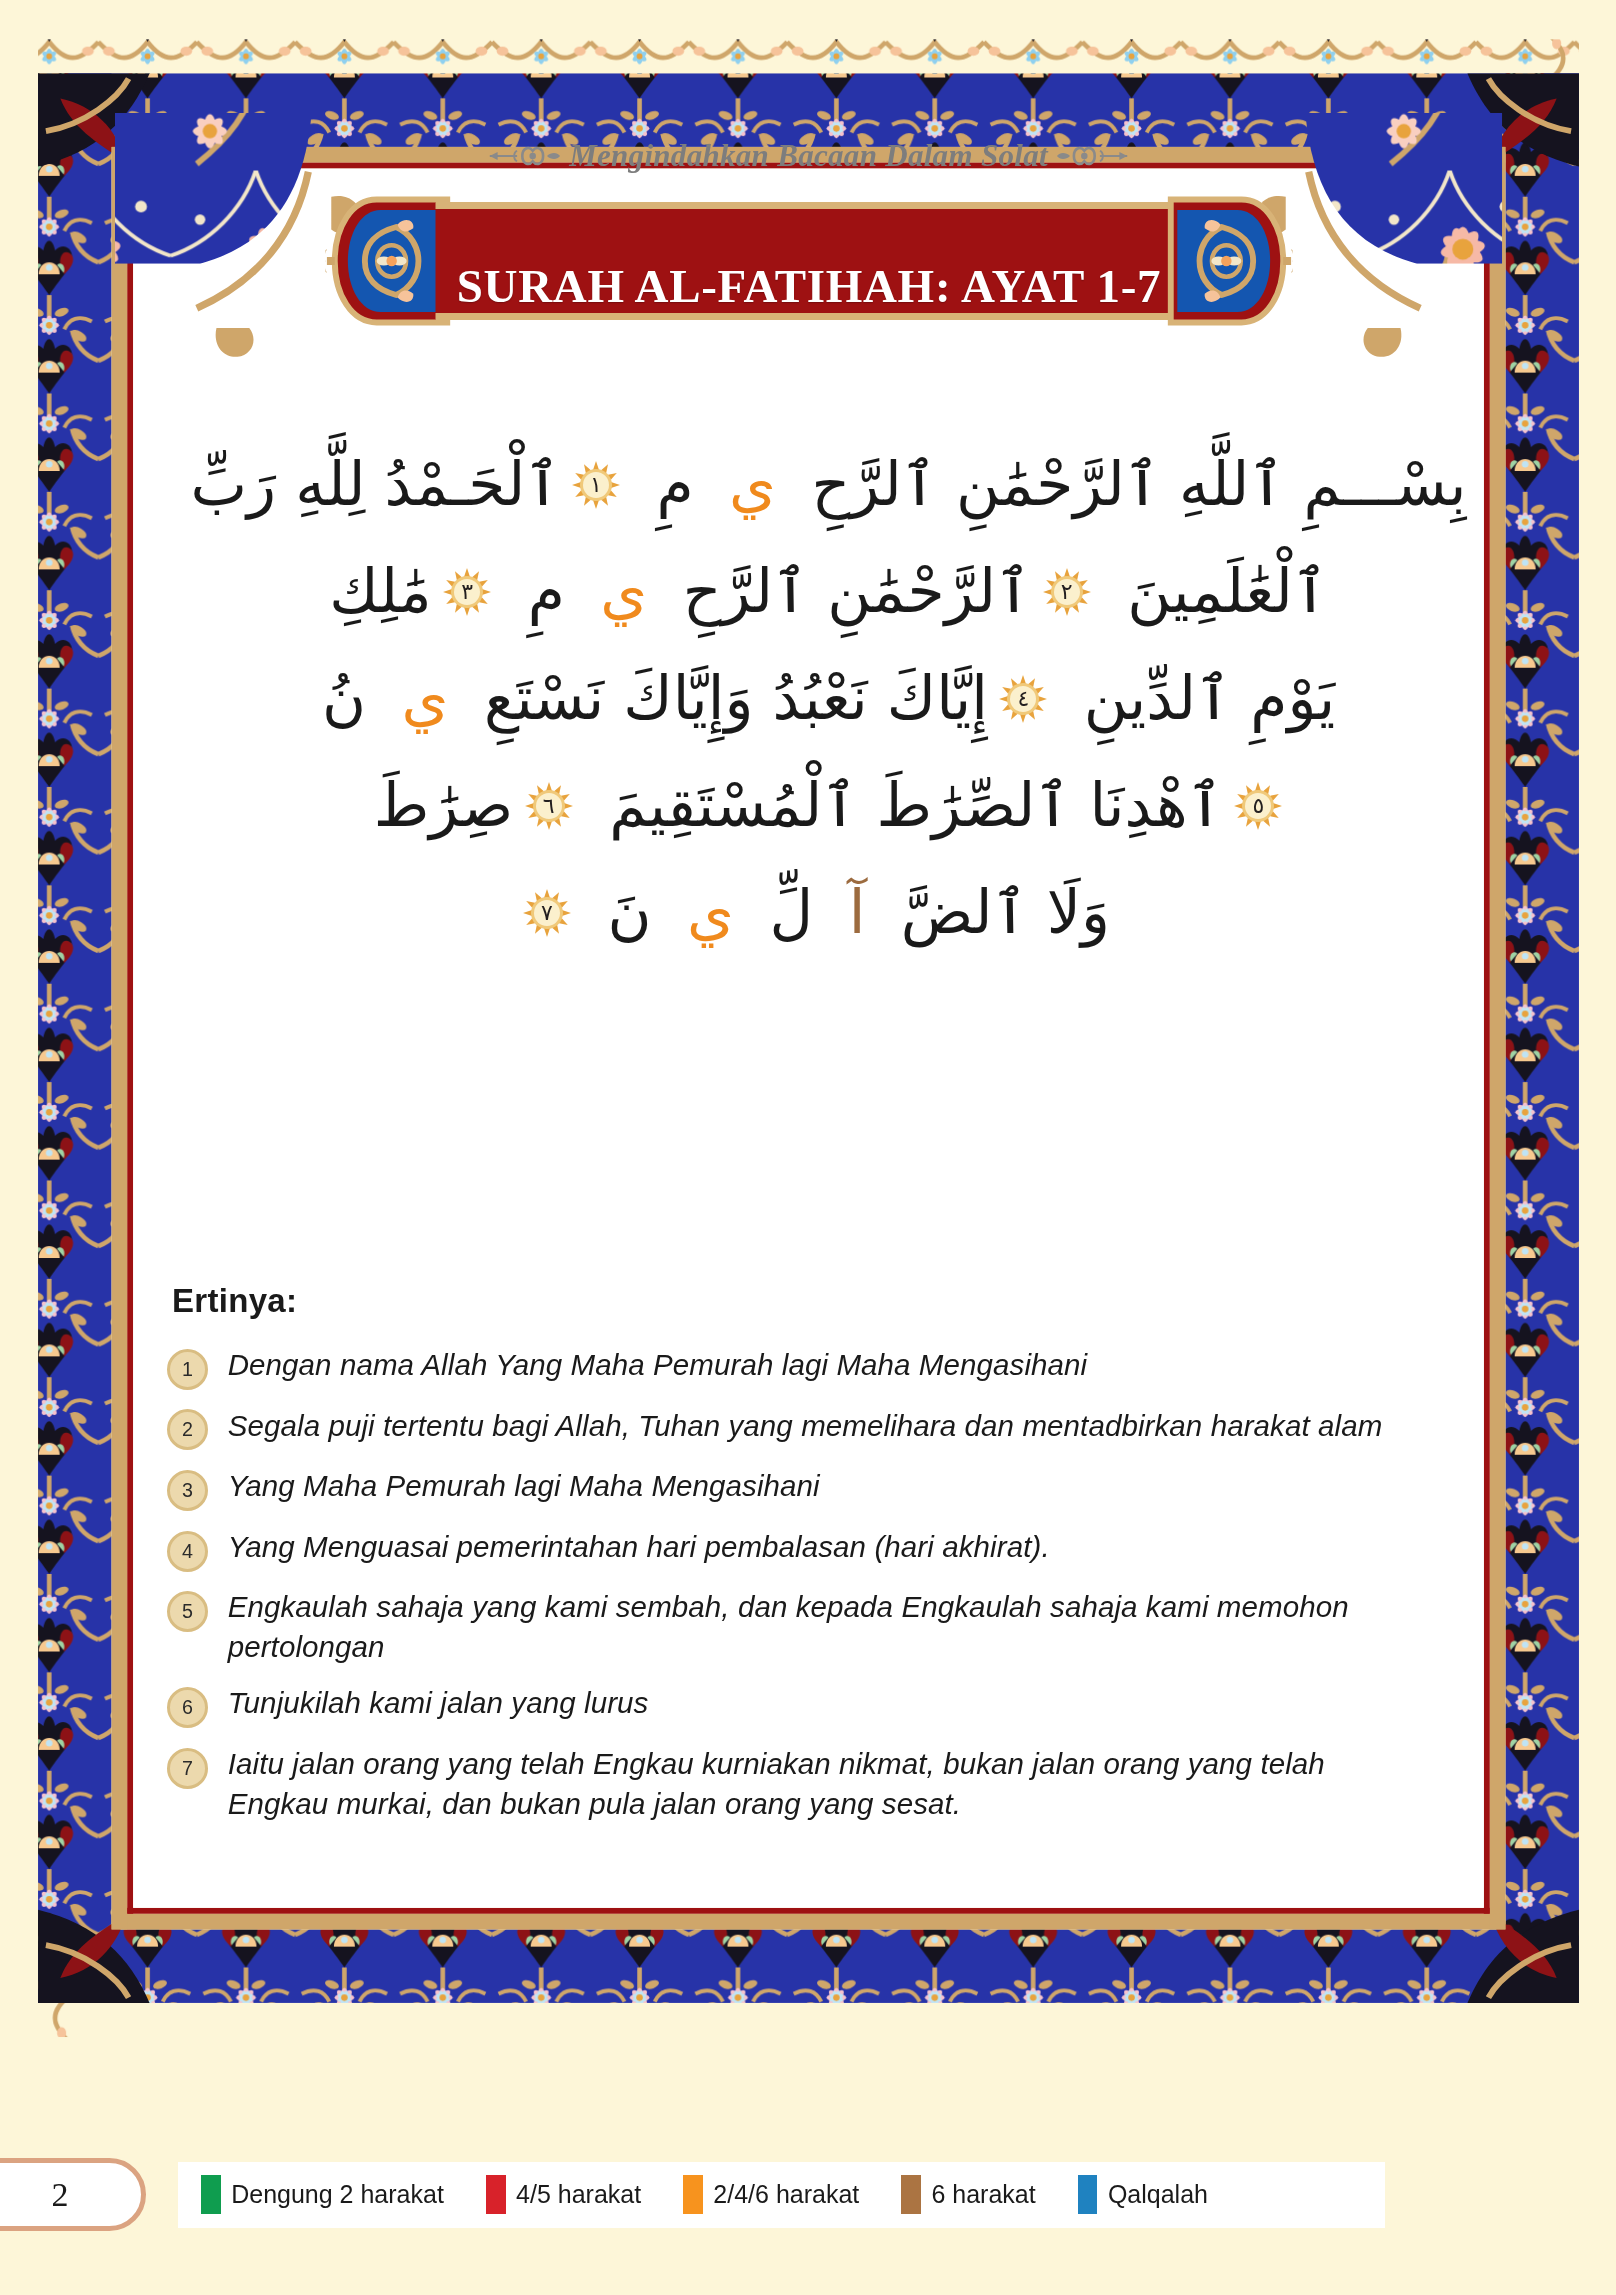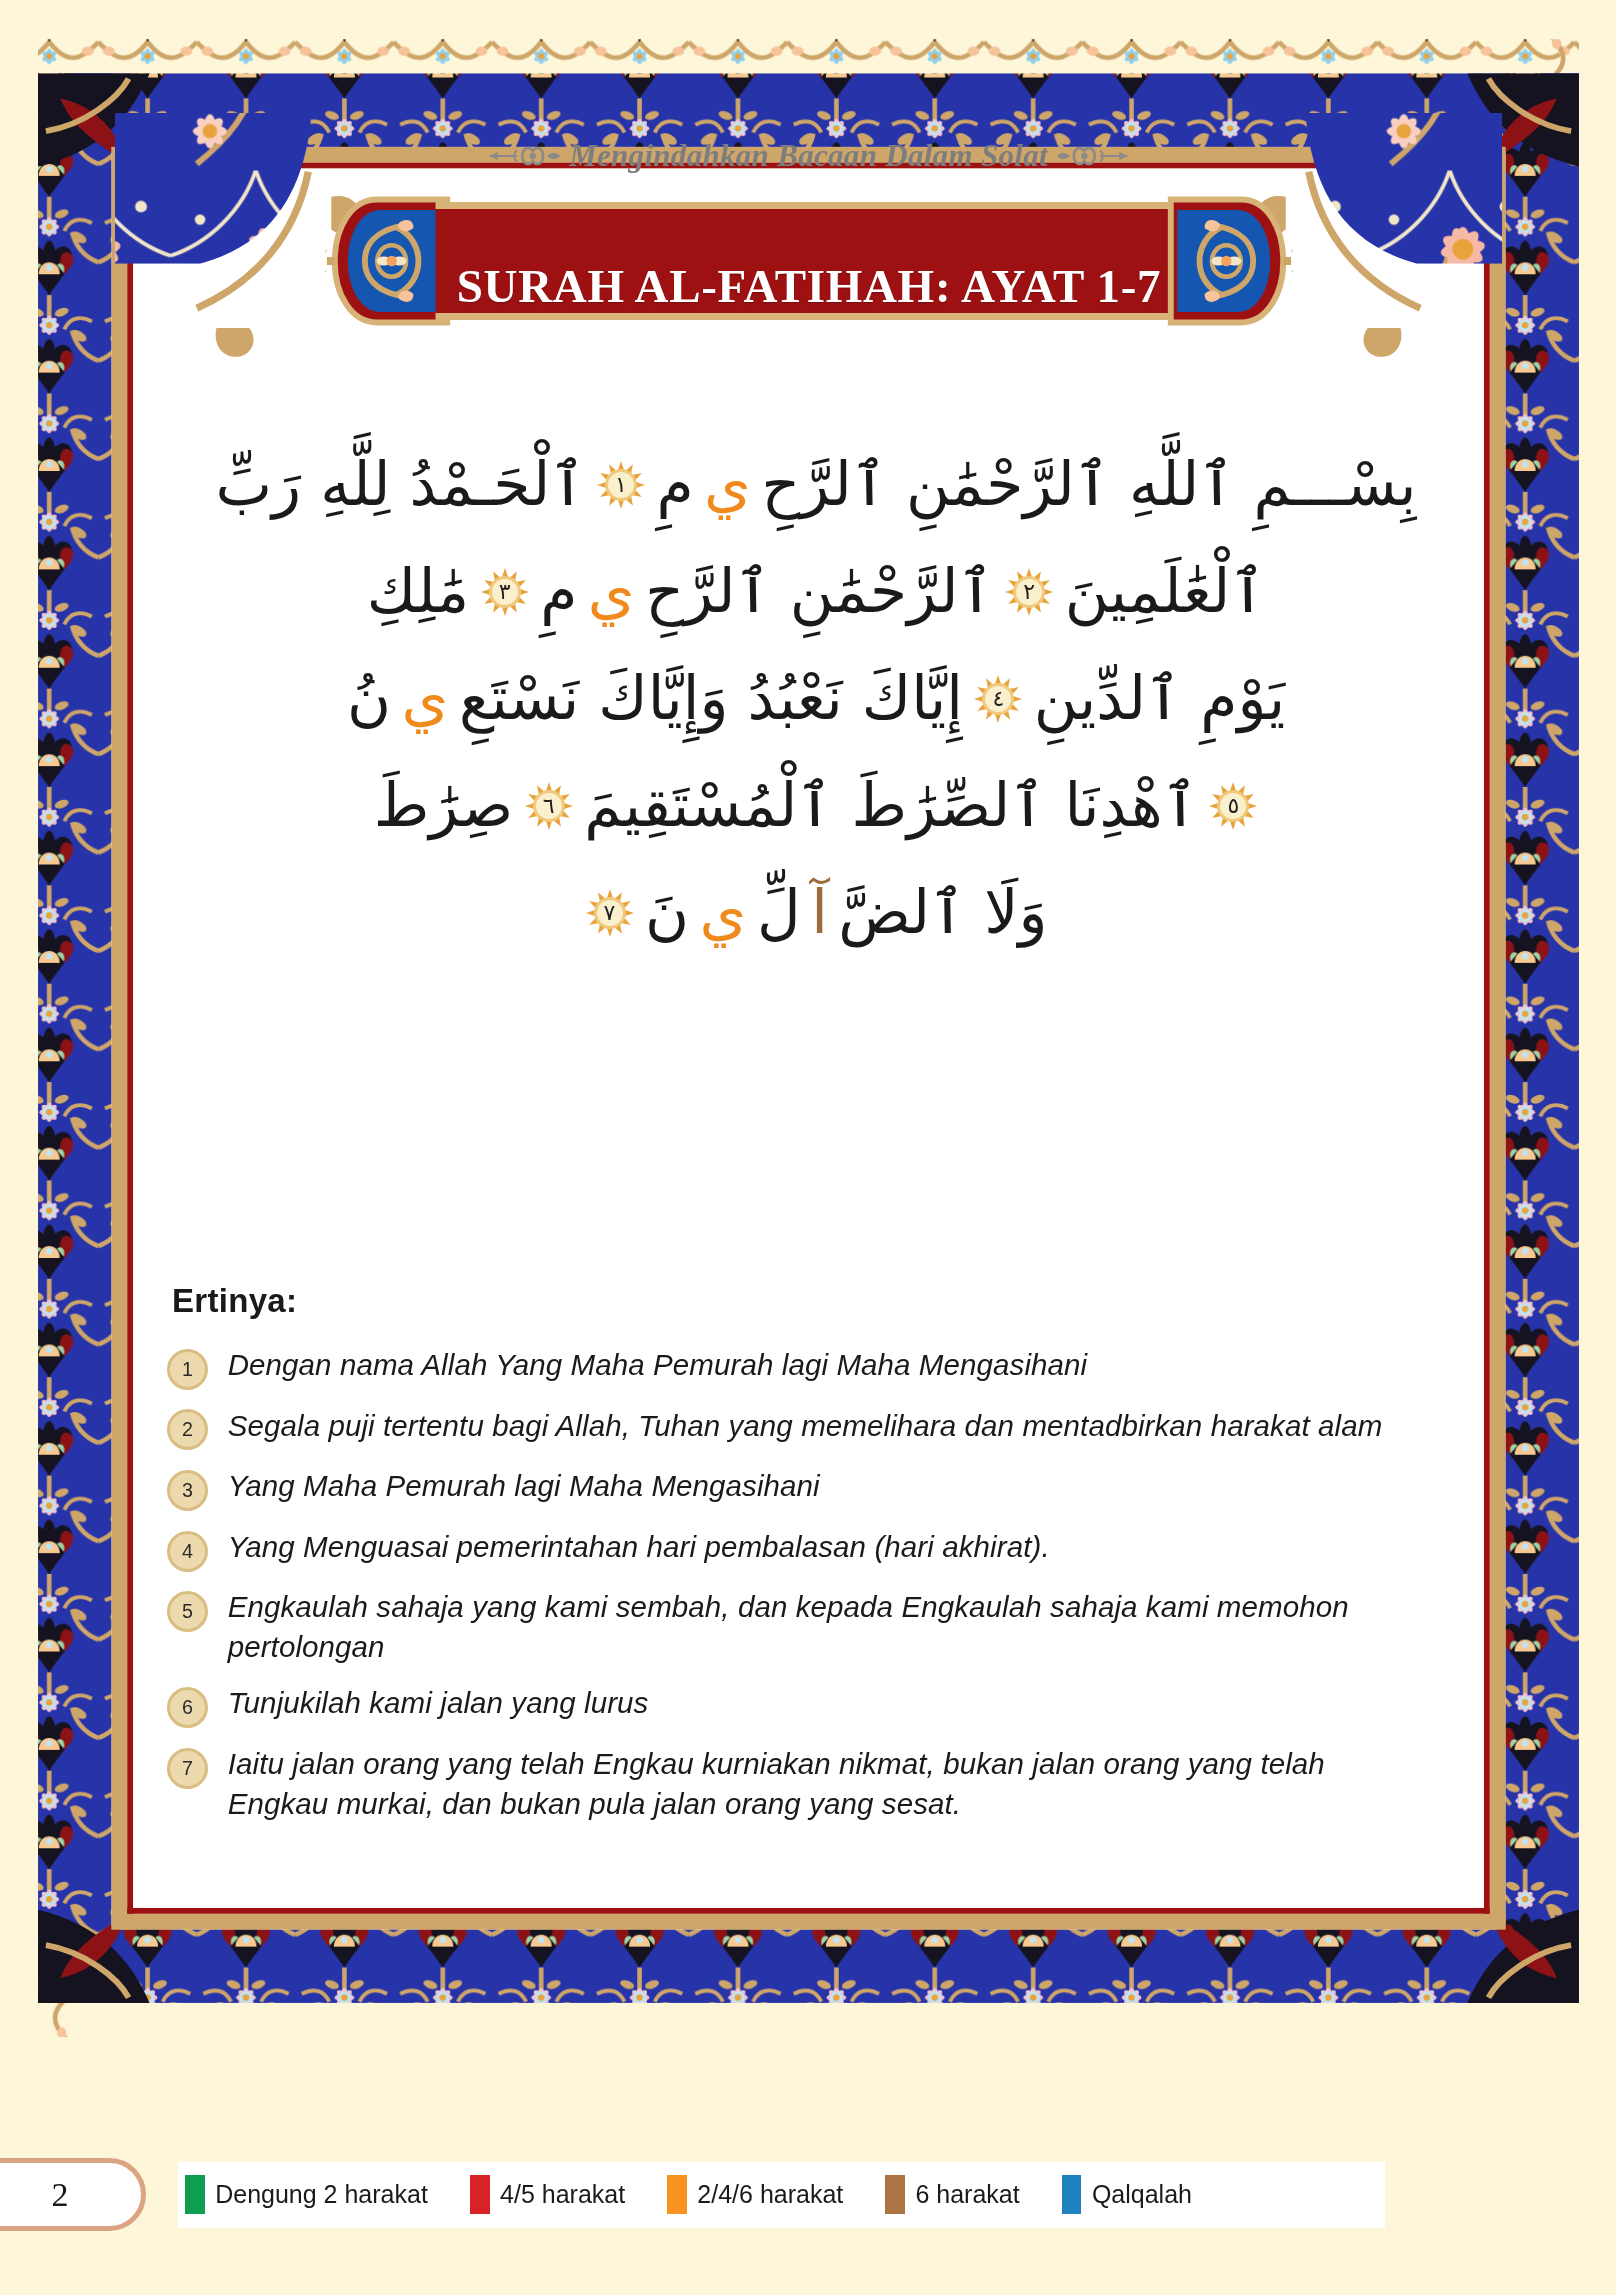--- a/index.html
+++ b/index.html
@@ -58,21 +58,21 @@
     position:absolute;left:216px;top:433px;width:1200px;
     direction:rtl;text-align:center;
   }
   .aline{
     font-family:"DejaVu Sans",sans-serif;
     font-size:60px;line-height:1.72;
     color:#1a1a1a;white-space:nowrap;
     display:flex;align-items:center;justify-content:center;
     gap:10.5px;margin-bottom:3.9px;
   }
-  .atxt{font-size:60px;}
+  .atxt{font-size:60px;margin-left:25px;}
   .mk-orange{color:#f08a1d;}
   .mk-brown{color:#9c6b3f;}
 
   
   .ayah{
     display:inline-flex;align-items:center;justify-content:center;
     width:50px;height:50px;flex:none;position:relative;vertical-align:middle;
   }
   .ayah svg{position:absolute;inset:0;}
   .ayah span{
@@ -114,21 +114,21 @@
     background:#ffffff;border:5.9px solid #dba381;
     border-radius:0 41px 41px 0;box-sizing:border-box;
     display:flex;align-items:center;justify-content:center;
   }
   #page-number{
     font-family:"Liberation Serif",serif;font-size:34px;color:#1a1a1a;
   }
   #legend{
     position:absolute;left:178px;top:3.9px;
     width:1207px;height:66px;background:#ffffff;
-    display:flex;align-items:center;padding-left:7px;box-sizing:border-box;
+    display:flex;align-items:center;padding-left:23px;box-sizing:border-box;
   }
   .lg-item{display:flex;align-items:center;margin-right:42px;}
   .lg-sw{width:19.7px;height:39px;flex:none;}
   .lg-lb{
     margin-left:10.5px;font-family:"Liberation Sans",sans-serif;
     font-size:25px;color:#1a1a1a;white-space:nowrap;
   }
 </style>
 </head>
 <body>

